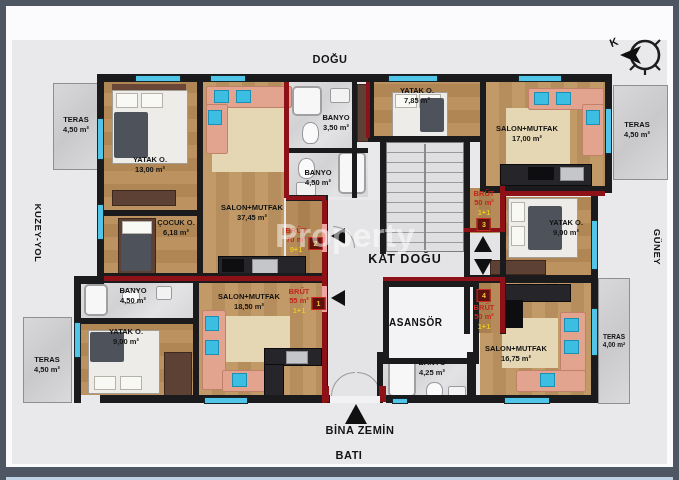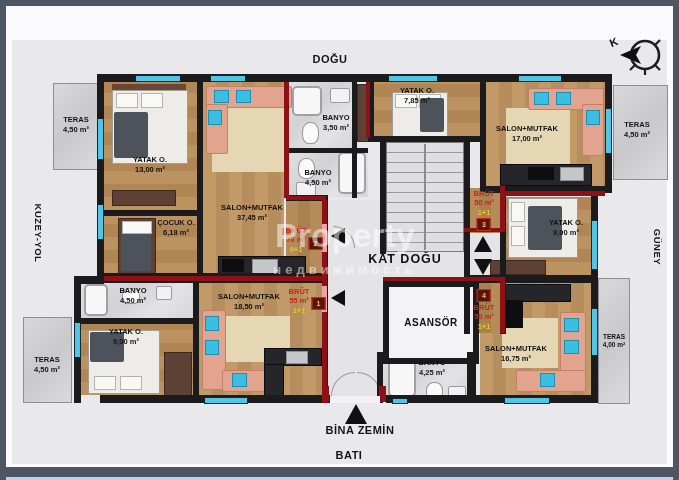--- a/index.html
+++ b/index.html
@@ -18,21 +18,21 @@
   .win{background:#50c5e8;border:1px solid #16262b;box-sizing:border-box;z-index:23}
   .wood-a{background:repeating-linear-gradient(90deg,#c29a68 0 13px,#b68d5c 13px 26px);z-index:10}
   .wood-b{background:repeating-linear-gradient(0deg,#bb9260 0 13px,#af8654 13px 26px);z-index:10}
   .wood-c{background:repeating-linear-gradient(90deg,#b58b59 0 12px,#a98050 12px 24px);z-index:10}
   .marble{background:linear-gradient(135deg,#e0e0e2 0%,#d2d2d5 40%,#e3e3e6 70%,#d6d6d9 100%);z-index:10}
   .ter{background:linear-gradient(135deg,#d8d8da,#c9c9cc 50%,#dadadd);border:1px solid #8f8f92;box-sizing:border-box;z-index:3}
   .hall{background:#e4e4e6;z-index:9}
   .stairs{background:#dfdfe1;z-index:11;
      background-image:repeating-linear-gradient(180deg,#dfdfe1 0 9px,#9a9a9e 9px 10px);border:1px solid #7c7c80;box-sizing:border-box}
   .stair-rail{background:#8b8b8f;z-index:12}
-  .elev{border:6px solid #1b1b1d;background:#f3f3f5;z-index:14;display:flex;align-items:center;justify-content:center}
+  .elev{border:6px solid #1b1b1d;background:#f3f3f5;z-index:14;display:flex;align-items:center;justify-content:flex-start}
   
   .bed{background:#edece8;border:1px solid #a29e96;z-index:12}
   .blk{background:#4d525b;border-radius:2px;z-index:13}
   .pil{background:#f8f8f5;border:1px solid #b5b2aa;z-index:13}
   .hb{background:#6a4636;z-index:12}
   .sofa{background:#e2a48f;border:1px solid #bf8168;border-radius:2px;z-index:12}
   .cus{background:#3cbde2;border:1px solid #1d8fb2;z-index:13}
   .rug{background:#e6d7b4;z-index:11}
   .ctr{background:#26262a;border:1px solid #0c0c0e;z-index:12}
   .dark-app{background:#0e0e10;z-index:13}
@@ -321,15 +321,14 @@
     <polygon points="12,25 33,16 28,25 33,34" fill="#101010"></polygon>
     <text x="2" y="16" font-size="11" font-weight="bold" fill="#101010" transform="rotate(-22 6 13)">K</text>
   </svg>
 
   <div class="abs dir dir-h" style="left:330px;top:53px">DOĞU</div>
   <div class="abs dir dir-h" style="left:349px;top:449px">BATI</div>
   <div class="abs dir dir-v" style="left:38px;top:233px">KUZEY-YOL</div>
   <div class="abs dir dir-v" style="left:657px;top:247px">GÜNEY</div>
 
   <div class="abs wm1" style="left:345px;top:216px">Property</div>
-  <div class="abs wm2" style="left:345px;top:262px">недвижимость</div>
 
 </div>
 
 </body></html>

